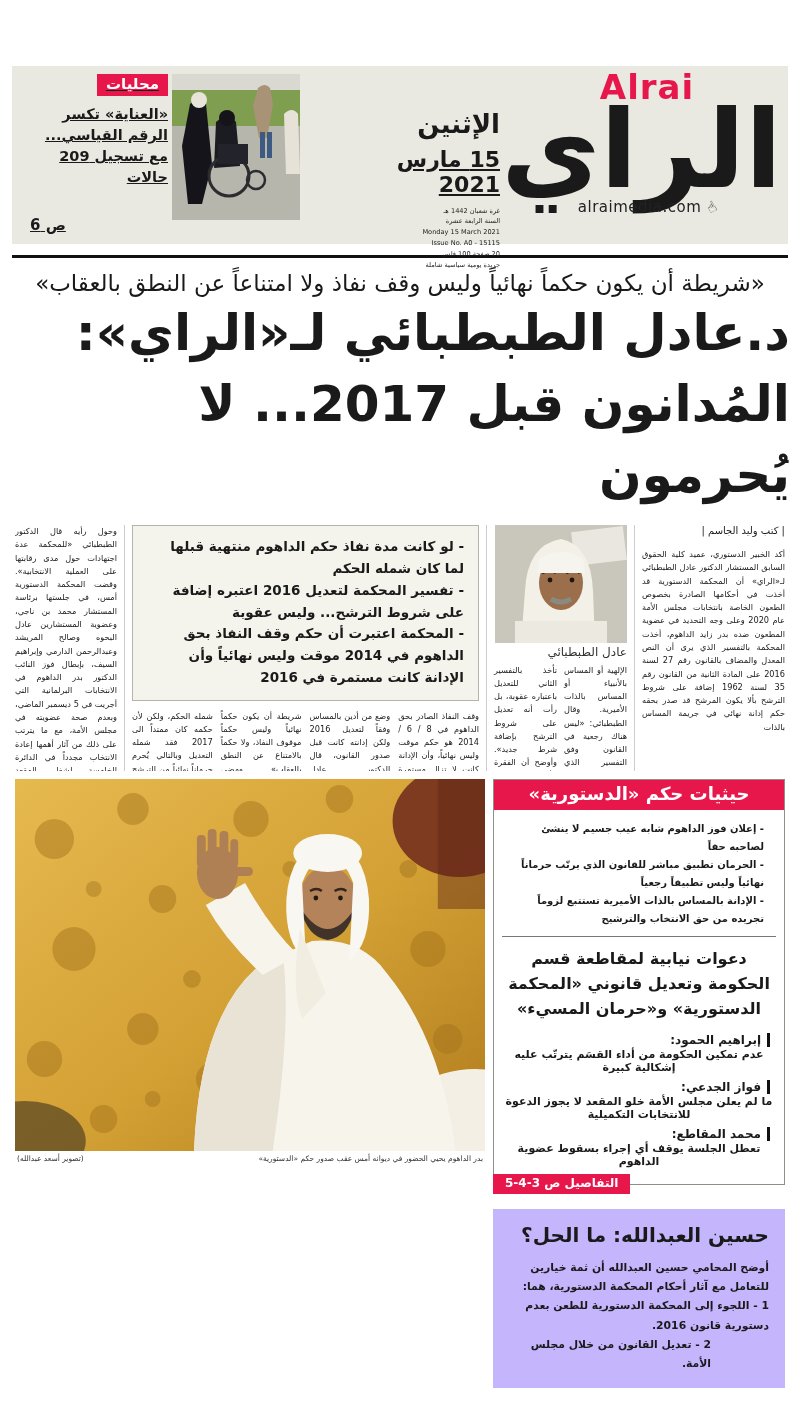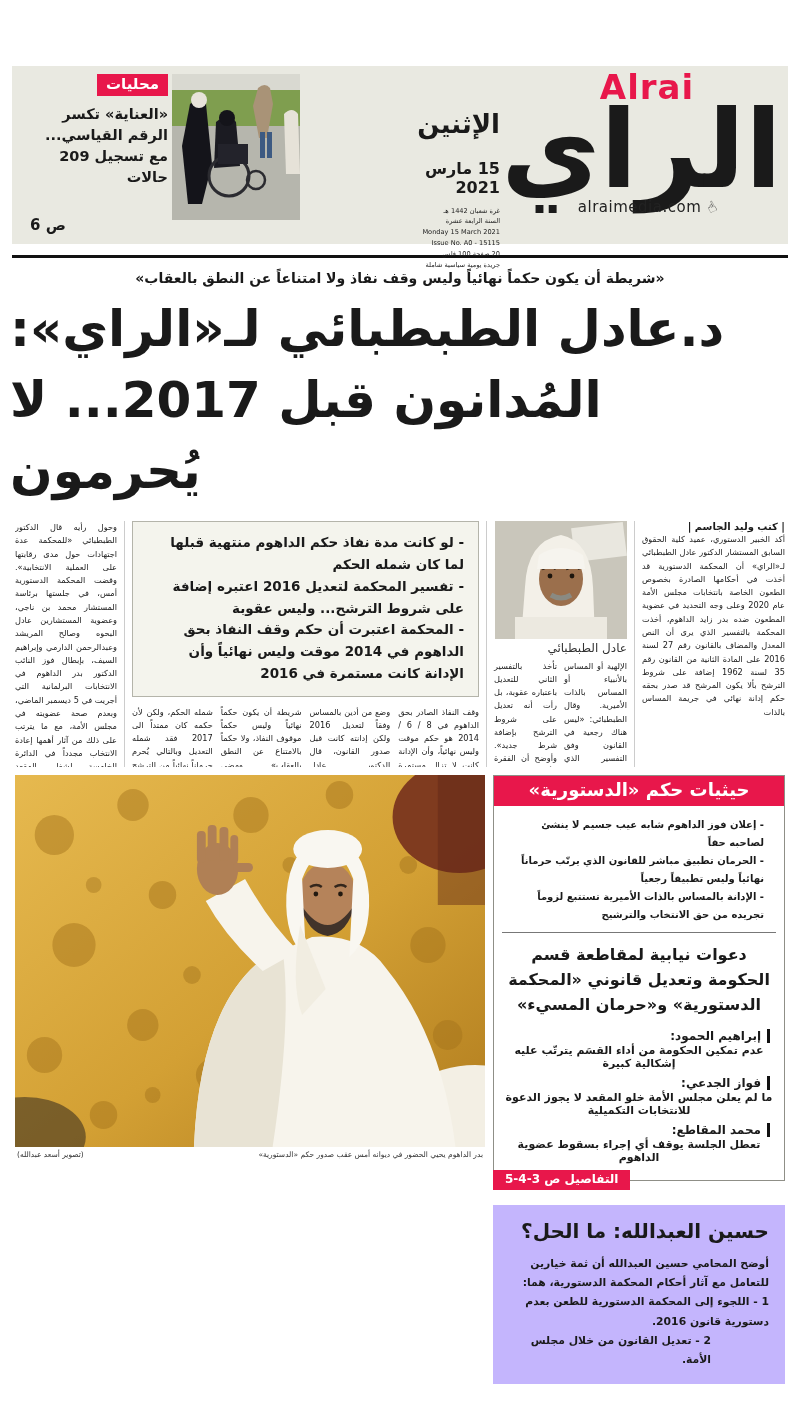--- a/index.html
+++ b/index.html
@@ -18,41 +18,41 @@
   .header-rule{margin:11px 12px 0;border-bottom:3px solid #111;}
 
   .logo-block{position:absolute;left:auto;right:6px;top:0;width:270px;text-align:center;}
   .brand-latin{color:var(--red);font-size:34px;font-weight:bold;letter-spacing:1px;line-height:1;margin-top:4px;}
   .brand-arabic{font-size:108px;font-weight:bold;line-height:0.96;margin-top:-6px;letter-spacing:-4px;}
   .site-row{direction:ltr;font-size:15px;color:#222;margin-top:-4px;letter-spacing:0.5px;}
   .hand{display:inline-block;transform:rotate(-28deg);font-size:15px;}
 
   .date-block{position:absolute;right:288px;top:44px;width:118px;text-align:right;}
   .day{font-size:26px;font-weight:bold;line-height:1.1;}
-  .gdate{font-size:16px;font-weight:bold;margin-top:20px;}
+  .gdate{font-size:22px;font-weight:bold;margin-top:8px;text-decoration:underline;}
   .info{margin-top:9px;font-size:6.6px;line-height:1.65;color:#222;}
 
   .promo{position:absolute;right:auto;left:10px;top:8px;width:278px;height:160px;display:flex;}
   .promo-photo{width:128px;height:146px;flex:0 0 128px;overflow:hidden;background:#b9b9b0;}
-  .promo-text{flex:1;padding:0 4px 0 8px;display:flex;flex-direction:column;}
+  .promo-text{flex:1;padding:0 4px 0 8px;display:flex;flex-direction:column;text-decoration:underline;}
   .promo-badge{align-self:flex-start;background:var(--red);color:#fff;font-weight:bold;font-size:15px;padding:1px 9px 3px;margin-bottom:8px;}
   .promo-head{font-size:14.5px;font-weight:bold;line-height:1.45;}
   .promo-page{margin-top:auto;text-align:left;font-weight:bold;font-size:15px;}
 
   
-  .kicker{text-align:center;font-weight:bold;font-size:14px;margin:12px 16px 0;}
-  .headline{text-align:left;font-weight:bold;font-size:50px;line-height:1.42;margin:8px 10px 0;letter-spacing:-1px;}
+  .kicker{text-align:center;font-weight:normal;font-size:23px;margin:12px 16px 0;}
+  .headline{text-align:right;font-weight:bold;font-size:50px;line-height:1.42;margin:2px 10px 0;letter-spacing:-1px;}
 
   .lead-row{display:flex;margin:14px 15px 0;height:246px;overflow:hidden;}
   .lead-col{overflow:hidden;}
   .lr-right{width:150px;padding-left:7px;}
   .lr-portrait{width:148px;padding:0 7px;border-right:1px solid #ccc;}
   .lr-mid{flex:1;padding:0 7px;border-right:1px solid #ccc;}
   .lr-left{width:110px;padding-right:7px;border-right:1px solid #ccc;}
-  .byline{font-size:10px;font-weight:bold;margin-bottom:1px;}
+  .byline{font-size:10px;font-weight:normal;margin-bottom:12px;}
   .small-txt{font-size:8.2px;line-height:1.62;text-align:justify;}
   .portrait-fig{width:132px;height:118px;background:#c9c6bb;overflow:hidden;}
   .portrait-cap{font-size:12px;text-align:right;margin:2px 0 5px;color:#333;}
   .twocol{column-count:2;column-gap:7px;font-size:8.2px;line-height:1.6;text-align:justify;}
   .hi-box{border:1px solid #b4b4aa;background:#f4f4ed;padding:10px 14px 11px;font-size:13.5px;font-weight:bold;line-height:1.62;}
   .fourcol{column-count:4;column-gap:8px;margin-top:9px;font-size:8.2px;line-height:1.6;text-align:justify;}
 
   
   .main-row{display:flex;margin:8px 15px 0;gap:8px;}
   .rail{width:292px;flex:0 0 292px;}

